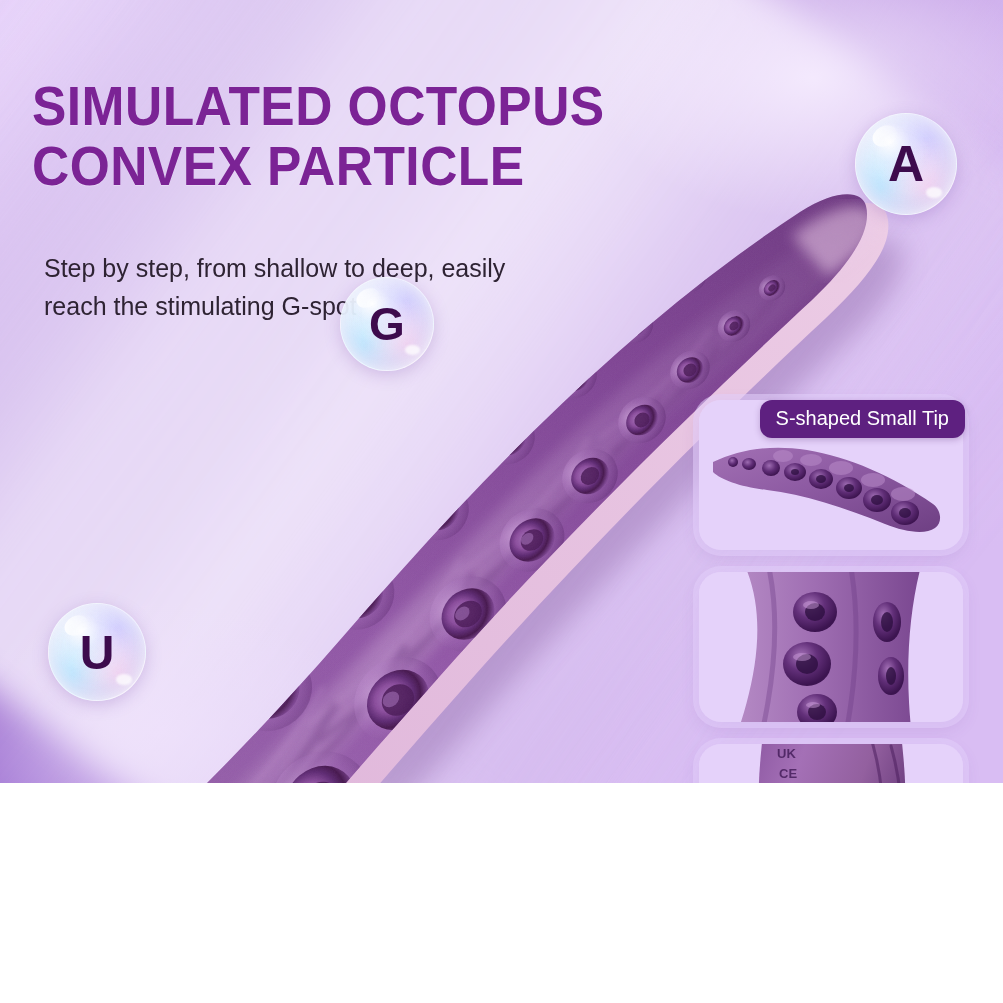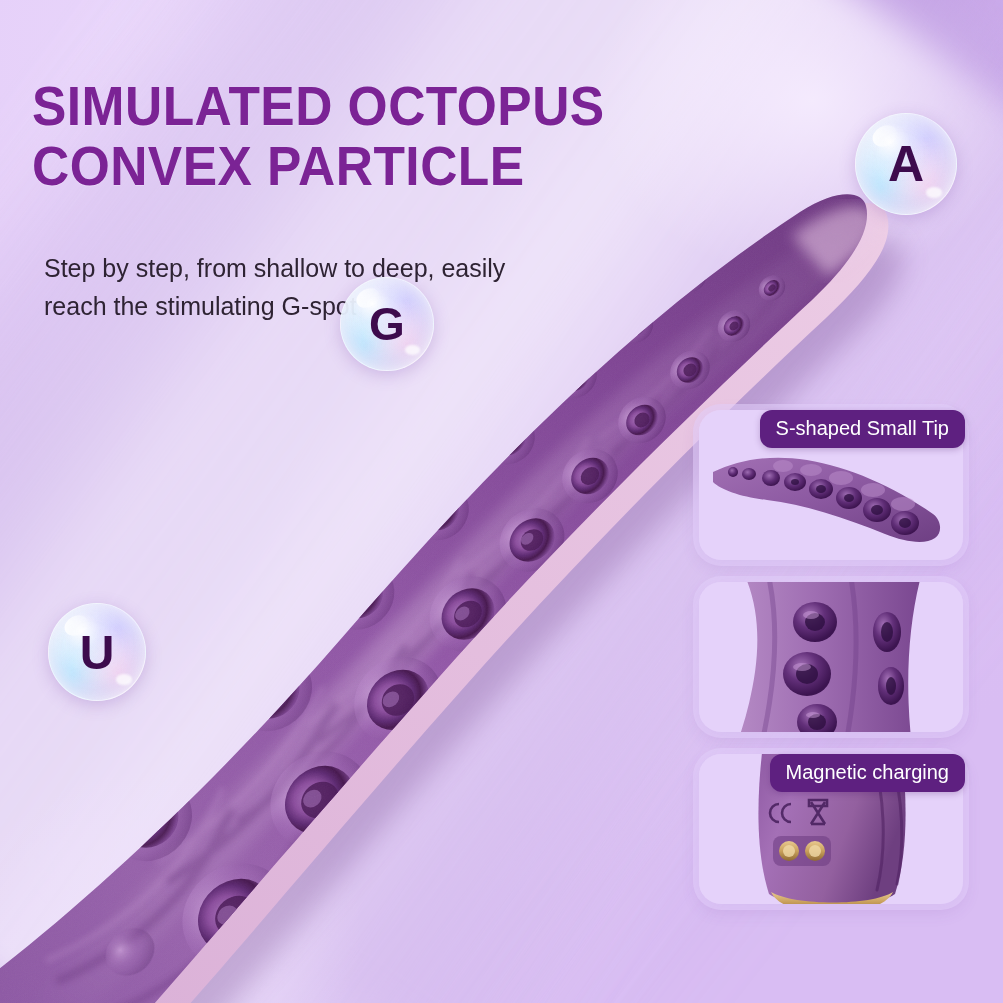--- a/index.html
+++ b/index.html
@@ -1,21 +1,21 @@
 <!DOCTYPE html>
 <html><head>
 <meta charset="utf-8">
 <title>Simulated Octopus Convex Particle</title>
 <style>
   html,body{margin:0;padding:0;background:#fff;}
   body{font-family:"Liberation Sans",sans-serif;}
 
   .stage{
     position:relative;
-    width:1003px;height:1003px;
+    width:1003px;height:783px;
     overflow:hidden;
     background:#e4cdf8;
   }
 
   
   .bg-base{
     position:absolute;inset:0;
     background:
       radial-gradient(120% 90% at 18% 4%,  #e9d6fb 0%, #e2caf7 38%, #dcc2f4 62%, #d9bdf3 100%);
   }
@@ -148,21 +148,21 @@
   }
   .b-a{left:855px;top:113px;width:100px;height:100px;}
   .b-a span{font-size:50px;}
   .b-g{left:340px;top:277px;width:92px;height:92px;}
   .b-g span{font-size:46px;}
   .b-u{left:48px;top:603px;width:96px;height:96px;}
   .b-u span{font-size:48px;}
 
   
   .panels{
-    position:absolute;right:0;top:388px;
+    position:absolute;right:0;top:378px;
     width:320px;
   }
   .panel{position:relative;margin-bottom:14px;}
   .chip{
     position:absolute;
     right:38px;top:0;
     background:#5e2080;
     color:#ffffff;
     font-size:20px;
     font-weight:500;
@@ -547,21 +547,20 @@
           </g>
           <g stroke="#6c3a84" fill="none" opacity=".35" stroke-width="5" stroke-linecap="round">
             <path d="M 70,-4 C 80,44 76,100 64,156"></path>
             <path d="M 152,-4 C 160,44 158,100 148,156"></path>
           </g>
         </svg>
       </div>
     </div>
 
     <div class="panel panel-3">
-      <div class="chip">Magnetic charging</div>
       <div class="card">
         <svg viewBox="0 0 264 150" preserveAspectRatio="xMidYMid slice">
           <defs>
             <linearGradient id="p3b" x1="0" y1="0" x2="1" y2="0.4">
               <stop offset="0%" stop-color="#8f5aa4"></stop>
               <stop offset="30%" stop-color="#a470b6"></stop>
               <stop offset="70%" stop-color="#93609f"></stop>
               <stop offset="100%" stop-color="#6e3f80"></stop>
             </linearGradient>
             <linearGradient id="p3g" x1="0" y1="0" x2="0" y2="1">

